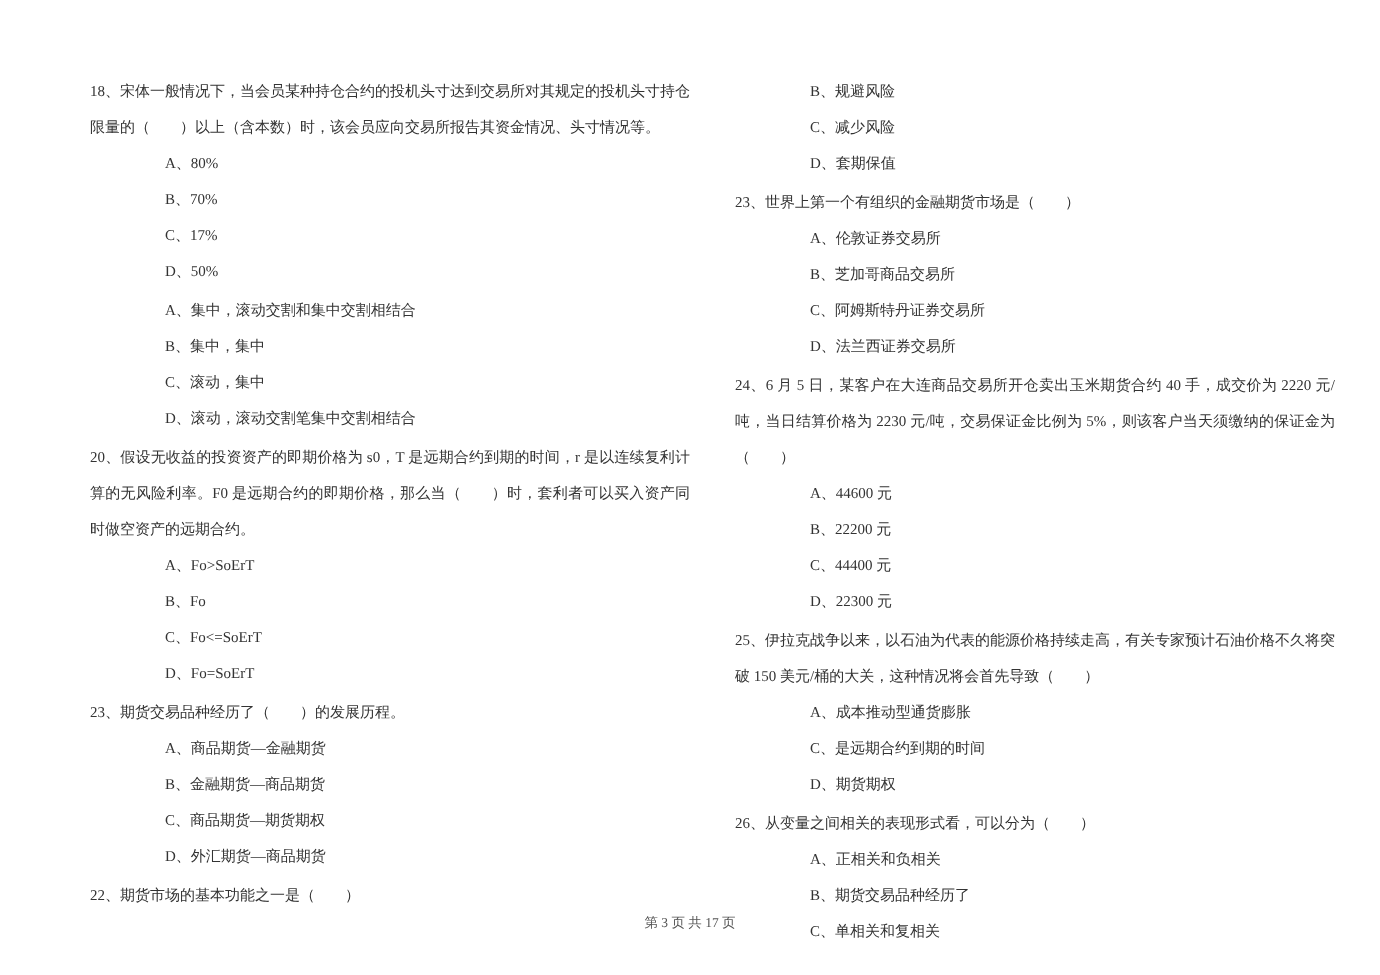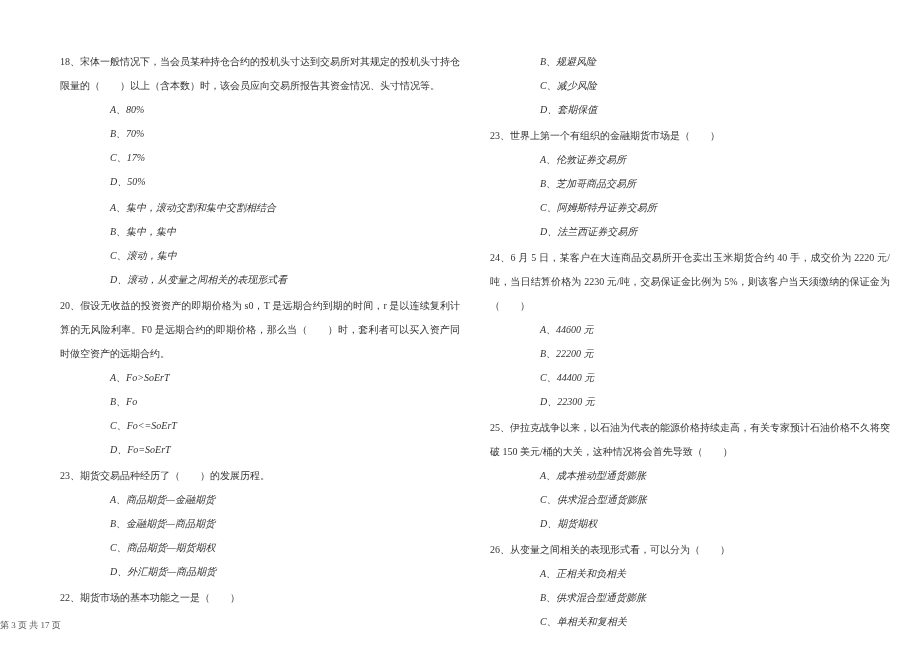--- a/index.html
+++ b/index.html
@@ -28,29 +28,29 @@
     }
     .question {
       margin-bottom: 2px;
     }
     .question-text {
       text-align: justify;
     }
     .option {
       padding-left: 50px;
       line-height: 2.4;
-      font-style: italic;
     }
     .continuation {
     }
     .footer {
       position: absolute;
-      bottom: 18px;
+      bottom: 28px;
       left: 0;
       right: 0;
+      text-align: center;
       font-size: 9px;
       color: #555;
     }
   </style>
 </head>
 <body>
 
 <div class="page">
   <div class="column">
 
@@ -59,21 +59,21 @@
       <div class="option">A、80%</div>
       <div class="option">B、70%</div>
       <div class="option">C、17%</div>
       <div class="option">D、50%</div>
     </div>
 
     <div class="question">
       <div class="option">A、集中，滚动交割和集中交割相结合</div>
       <div class="option">B、集中，集中</div>
       <div class="option">C、滚动，集中</div>
-      <div class="option">D、滚动，从变量之间相关的表现形式看</div>
+      <div class="option">D、滚动，滚动交割笔集中交割相结合</div>
     </div>
 
     <div class="question">
       <div class="question-text">20、假设无收益的投资资产的即期价格为 s0，T 是远期合约到期的时间，r 是以连续复利计算的无风险利率。F0 是远期合约的即期价格，那么当（　　）时，套利者可以买入资产同时做空资产的远期合约。</div>
       <div class="option">A、Fo&gt;SoErT</div>
       <div class="option">B、Fo</div>
       <div class="option">C、Fo&lt;=SoErT</div>
       <div class="option">D、Fo=SoErT</div>
     </div>
 
@@ -112,28 +112,28 @@
       <div class="question-text">24、6 月 5 日，某客户在大连商品交易所开仓卖出玉米期货合约 40 手，成交价为 2220 元/吨，当日结算价格为 2230 元/吨，交易保证金比例为 5%，则该客户当天须缴纳的保证金为（　　）</div>
       <div class="option">A、44600 元</div>
       <div class="option">B、22200 元</div>
       <div class="option">C、44400 元</div>
       <div class="option">D、22300 元</div>
     </div>
 
     <div class="question">
       <div class="question-text">25、伊拉克战争以来，以石油为代表的能源价格持续走高，有关专家预计石油价格不久将突破 150 美元/桶的大关，这种情况将会首先导致（　　）</div>
       <div class="option">A、成本推动型通货膨胀</div>
-      <div class="option">C、供求混合型通货膨胀</div>
+      <div class="option">C、是远期合约到期的时间</div>
       <div class="option">D、期货期权</div>
     </div>
 
     <div class="question">
       <div class="question-text">26、从变量之间相关的表现形式看，可以分为（　　）</div>
       <div class="option">A、正相关和负相关</div>
-      <div class="option">B、供求混合型通货膨胀</div>
+      <div class="option">B、期货交易品种经历了</div>
       <div class="option">C、单相关和复相关</div>
 
     </div>
 
   </div>
 </div>
 
 <div class="footer">第 3 页 共 17 页</div>
 
 </body></html>

